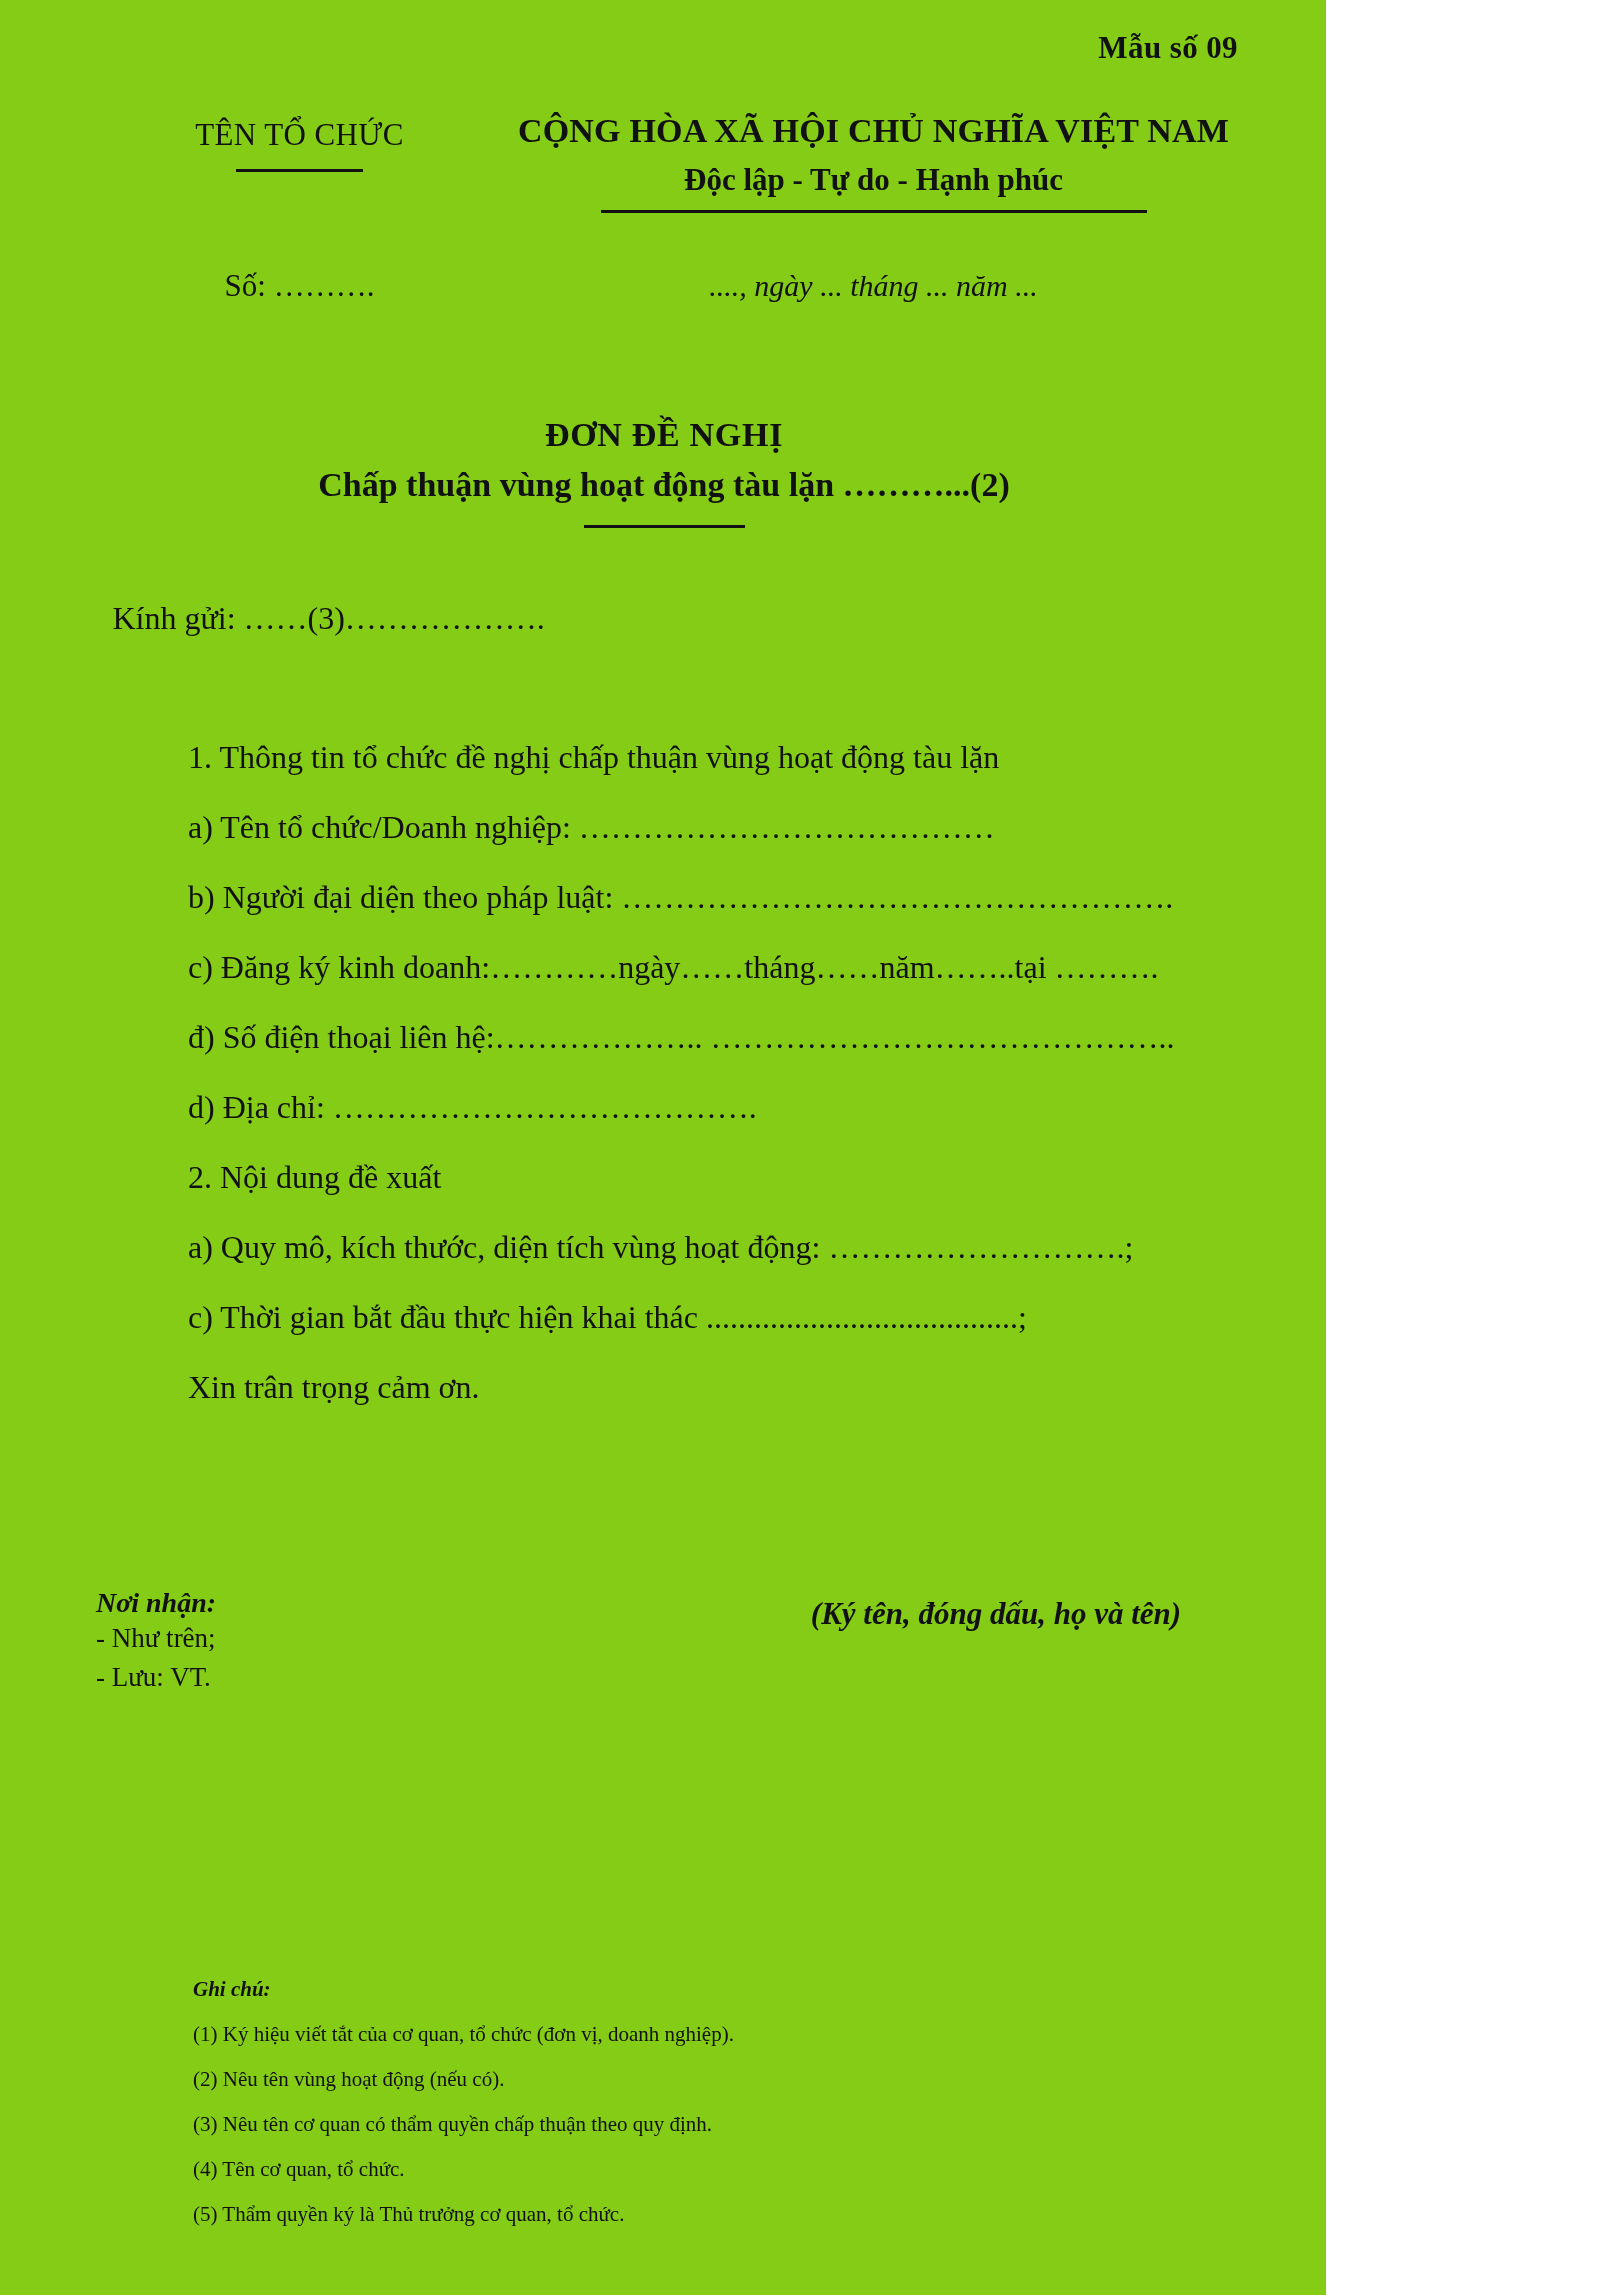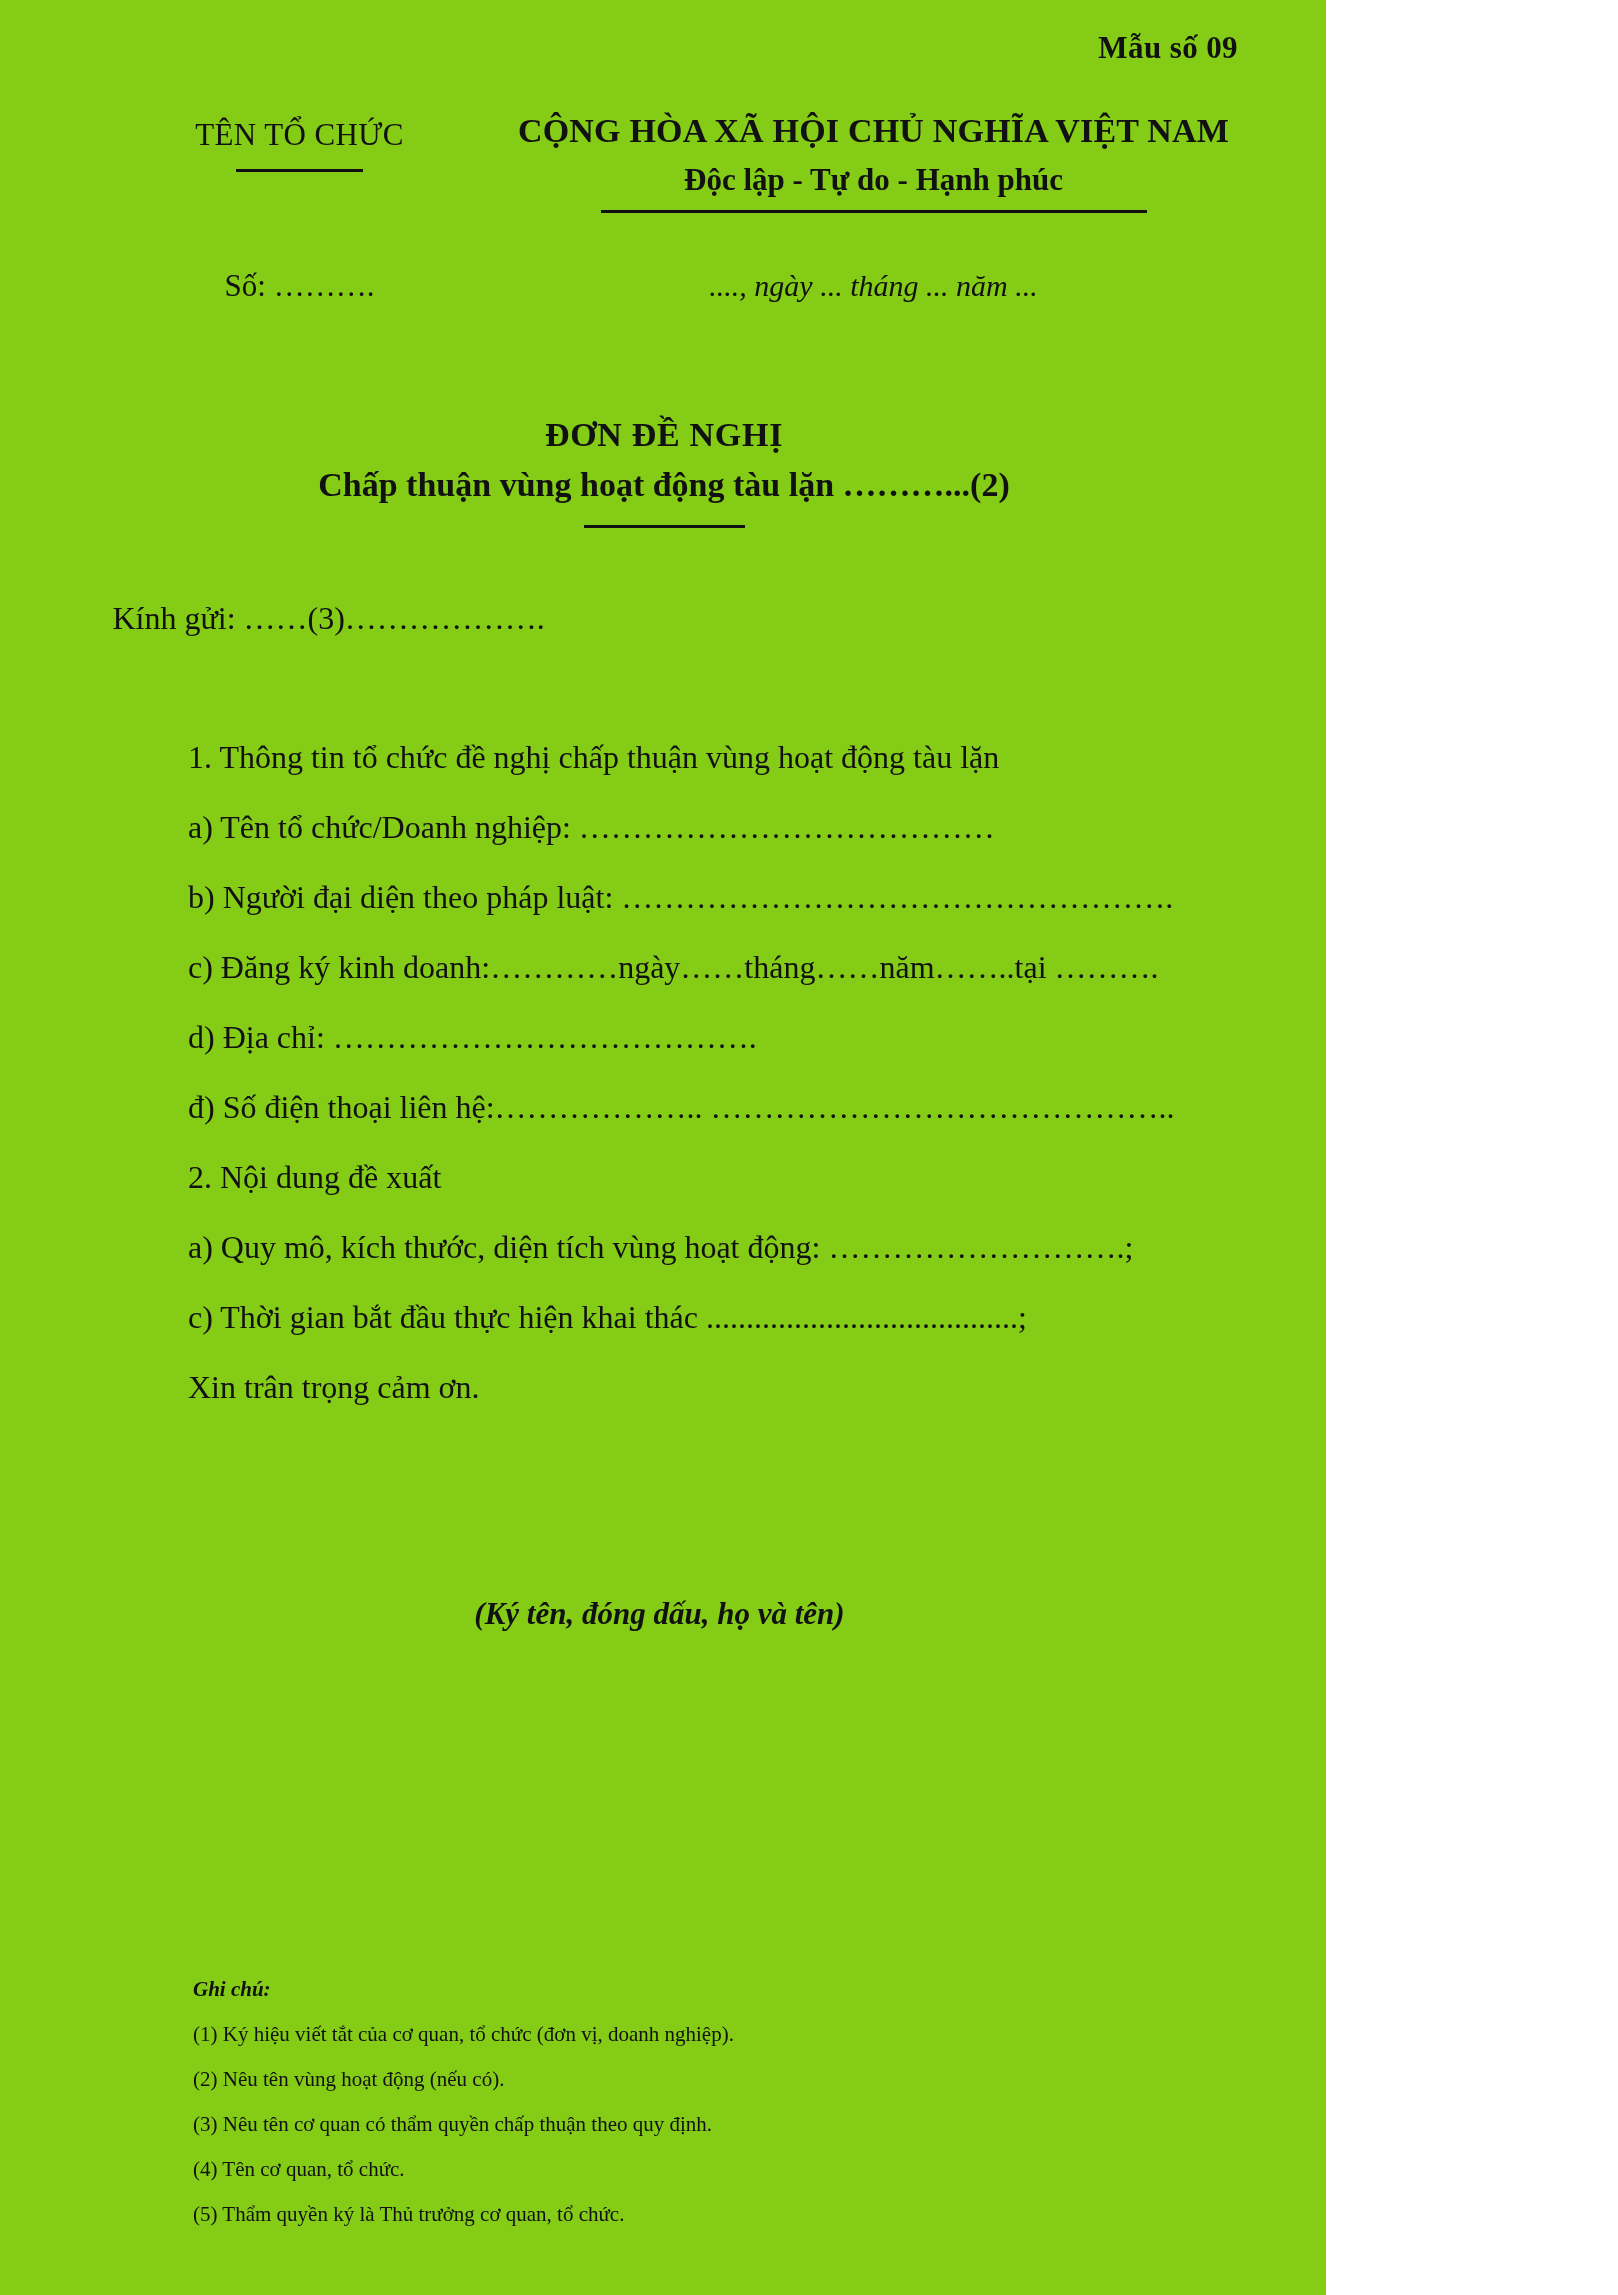--- a/index.html
+++ b/index.html
@@ -242,29 +242,34 @@
 
   <div class="addressee">
     <span class="inner">Kính gửi: ……(3)……………….</span>
   </div>
 
   <div class="body">
     <p class="nojust">1. Thông tin tổ chức đề nghị chấp thuận vùng hoạt động tàu lặn</p>
     <p class="nojust">a) Tên tổ chức/Doanh nghiệp: …………………………………</p>
     <p class="nojust">b) Người đại diện theo pháp luật: …………………………………………….</p>
     <p class="nojust">c) Đăng ký kinh doanh:…………ngày……tháng……năm……..tại ……….</p>
+    <p class="nojust">đ) Số điện thoại liên hệ:……………….. ……………………………………..</p>
     <p class="nojust">d) Địa chỉ: ………………………………….</p>
-    <p class="nojust">đ) Số điện thoại liên hệ:……………….. ……………………………………..</p>
     <p class="nojust">2. Nội dung đề xuất</p>
     <p class="nojust">a) Quy mô, kích thước, diện tích vùng hoạt động: ……………………….;</p>
     <p class="nojust">c) Thời gian bắt đầu thực hiện khai thác .......................................;</p>
     <p class="nojust">Xin trân trọng cảm ơn.</p>
   </div>
 
   <div class="sign">
+    <div class="sign-left">
+      <div class="recv-title">Nơi nhận:</div>
+      <div class="recv-item">- Như trên;</div>
+      <div class="recv-item">- Lưu: VT.</div>
+    </div>
     <div class="sign-right">
       <div class="signer-note">(Ký tên, đóng dấu, họ và tên)</div>
     </div>
   </div>
 
   <div class="notes">
     <div class="notes-title">Ghi chú:</div>
     <div class="note-line">(1) Ký hiệu viết tắt của cơ quan, tổ chức (đơn vị, doanh nghiệp).</div>
     <div class="note-line">(2) Nêu tên vùng hoạt động (nếu có).</div>
     <div class="note-line">(3) Nêu tên cơ quan có thẩm quyền chấp thuận theo quy định.</div>

